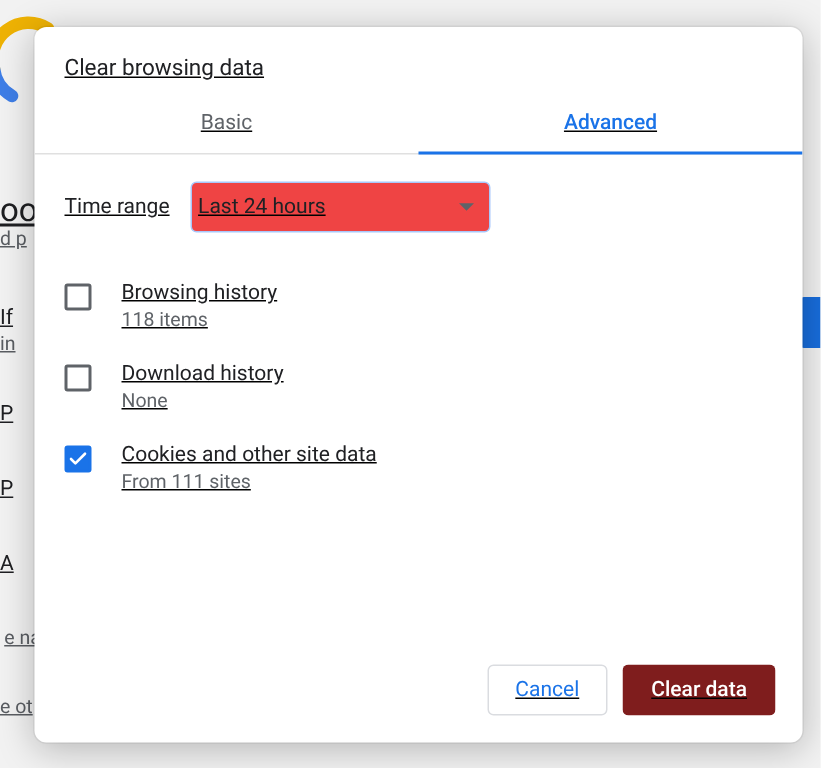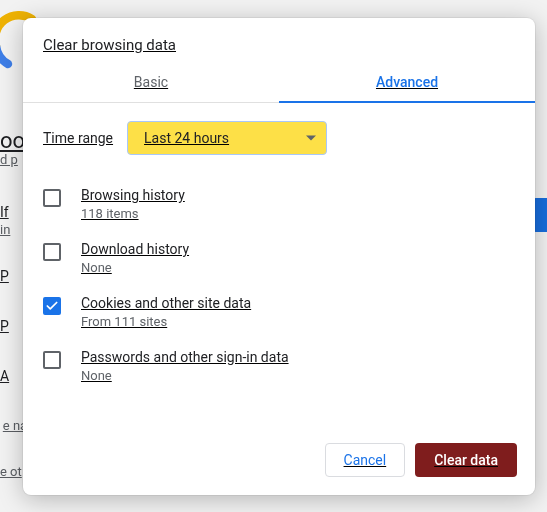--- a/index.html
+++ b/index.html
@@ -81,26 +81,26 @@
   }
 
   .time-row {
     display: flex; align-items: center; gap: 14px;
     margin-bottom: 22px;
   }
   .time-label { font-size: 14px; color: #202124; }
   .time-select {
     position: relative;
     border: 1px solid #a8c7fa;
-    background: #fde047;
+    background: #ef4444;
     border-radius: 4px;
     height: 34px;
     width: 200px;
     display: flex; align-items: center;
-    padding: 0 16px;
+    padding: 0 4px;
     font-size: 14px;
     color: #202124;
     cursor: pointer;
   }
   .time-select .chev {
     position: absolute; right: 10px; top: 50%; transform: translateY(-50%);
     width: 0; height: 0;
     border-left: 5px solid transparent;
     border-right: 5px solid transparent;
     border-top: 5px solid #5f6368;
@@ -221,29 +221,20 @@
             <path d="M20 6L9 17l-5-5" stroke="#fff" stroke-width="3" fill="none" stroke-linecap="round" stroke-linejoin="round"></path>
           </svg>
       </div>
       <div class="opt-text">
         <span class="opt-title">Cookies and other site data</span>
         <span class="opt-sub">From 111 sites</span>
       </div>
     </div>
 
 
-    <div class="opt">
-      <div class="cb">
-        
-      </div>
-      <div class="opt-text">
-        <span class="opt-title">Passwords and other sign-in data</span>
-        <span class="opt-sub">None</span>
-      </div>
-    </div>
 
   </div>
 
   <div class="footer">
     <div class="btn secondary">Cancel</div>
     <div class="btn primary">Clear data</div>
   </div>
 
 </div>
 

